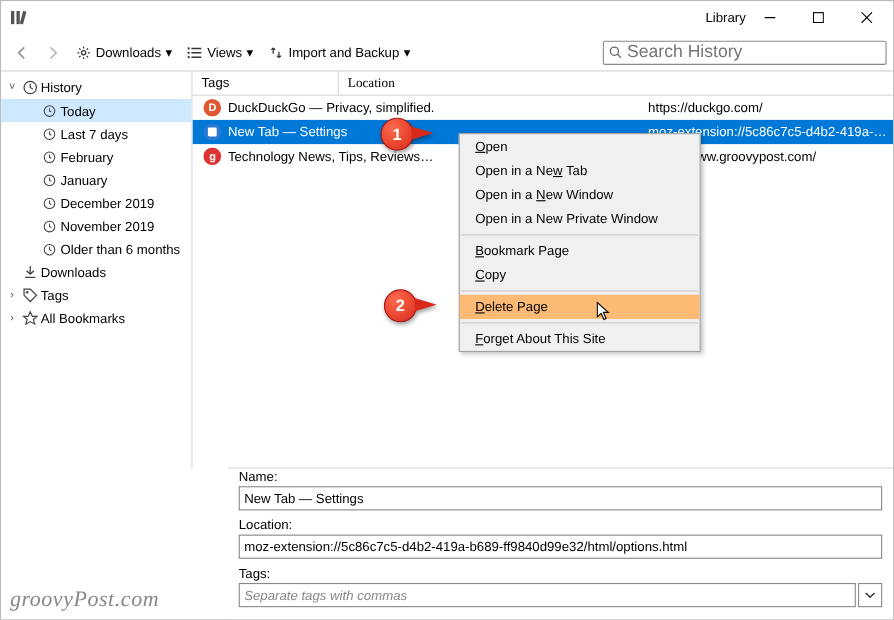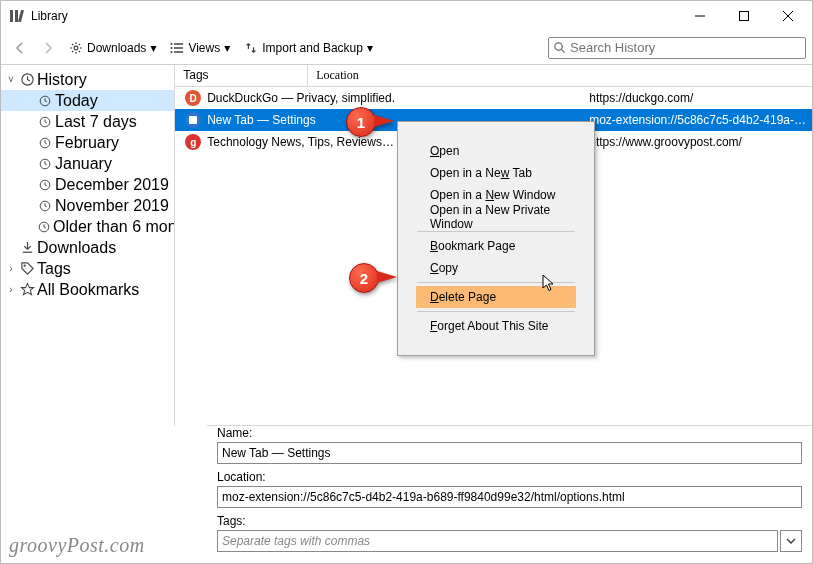--- a/index.html
+++ b/index.html
@@ -1,35 +1,35 @@
 <!DOCTYPE html>
 <html><head>
 <meta charset="utf-8">
 <style>
 * { box-sizing: border-box; margin: 0; padding: 0; }
 body { font-family: "Segoe UI", Tahoma, sans-serif; font-size: 12px; background: #fff; color: #000; width: 813px; height: 564px; overflow: hidden; border: 1px solid #bbb; position: relative; }
-.titlebar { height: 30px; display: flex; align-items: center; padding: 0 2px 0 8px; border-bottom: 1px solid transparent;}
+.titlebar { height: 30px; display: flex; align-items: center; padding: 0 2px 0 8px; border-bottom: 1px solid transparent; text-align: right;}
 .titlebar .ff-logo { width: 16px; height: 16px; margin-right: 6px; }
 .titlebar .title { flex: 1; font-size: 12px; }
 .winbtns { display: flex; }
 .winbtn { width: 44px; height: 28px; display: flex; align-items: center; justify-content: center; color: #222; }
 .toolbar { height: 34px; display: flex; align-items: center; padding: 0 6px; border-bottom: 1px solid #d0d0d0; gap: 2px; }
 .navbtn { width: 26px; height: 26px; display: flex; align-items: center; justify-content: center; border-radius: 3px; color: #888; }
 .tb-item { display: flex; align-items: center; height: 26px; padding: 0 6px; gap: 4px; border-radius: 3px; }
 .tb-item svg { width: 14px; height: 14px; }
 .searchbox { margin-left: auto; width: 258px; height: 22px; border: 1px solid #888; border-radius: 2px; display: flex; align-items: center; padding: 0 4px; gap: 4px; }
-.searchbox input { border: none; outline: none; font-size: 13px; width: 100%; color: #a21caf; background: transparent; }
+.searchbox input { border: none; outline: none; font-size: 16px; width: 100%; color: #a21caf; background: transparent; }
 .searchbox svg { width: 13px; height: 13px; color: #555; }
 .body { display: flex; height: 361px; }
 .sidebar { width: 206px; border-right: 1px solid #d8d8d8; padding: 4px 0; overflow: hidden; }
 .tree-row { display: flex; align-items: center; height: 21px; padding-left: 4px; gap: 2px; white-space: nowrap; }
 .tree-row.selected { background: #cde8ff; }
 .tree-row .twisty { width: 12px; text-align: center; color: #555; font-size: 10px; }
 .tree-row .ticon { width: 16px; height: 16px; display: flex; align-items: center; justify-content: center; }
-.tree-row .tlabel { font-size: 16px; }
+.tree-row .tlabel { font-size: 12px; }
 .indent2 { padding-left: 36px; }
 .main { flex: 1; display: flex; flex-direction: column; position: relative; }
 .cols { display: flex; height: 22px; border-bottom: 1px solid #d8d8d8; }
 .col { padding: 3px 8px; font-size: 12px; border-right: 1px solid #d8d8d8; }
 .col.name { width: 275px; }
 .col.tags { width: 133px; }
 .col.loc { flex: 1; border-right: none; font-family: Liberation Serif, serif; }
 .rows { flex: 1; overflow: hidden; }
 .row { display: flex; height: 22px; align-items: center; }
 .row.selected { background: #0078d7; color: #fff; }
@@ -38,21 +38,21 @@
 .row .cell.tags { width: 133px; }
 .row .cell.loc { flex: 1; }
 .favicon { width: 16px; height: 16px; border-radius: 8px; flex-shrink: 0; display: flex; align-items: center; justify-content: center; font-size: 10px; font-weight: bold; color: #fff; }
 .details { border-top: 1px solid #d8d8d8; padding: 0 10px; height: 138px; background: #fff; position: absolute; bottom: 0; left: 206px; right: 0; }
 .drow { margin-bottom: 6px; }
 .drow label { font-size: 12px; display: block; margin-bottom: 2px; }
 .drow .tagrow { display: flex; gap: 2px; }
 .drow input { width: 100%; border: 1px solid #888; padding: 3px 4px; font-size: 12px; height: 22px; }
 .drow input::placeholder { color: #888; font-style: italic; }
 .tagbtn { width: 22px; height: 22px; border: 1px solid #888; display: flex; align-items: center; justify-content: center; flex-shrink: 0; }
-.contextmenu { position: absolute; left: 396px; top: 120px; width: 198px; background: #f0f0f0; border: 1px solid #a0a0a0; box-shadow: 2px 2px 4px rgba(0,0,0,0.25); padding: 18px; z-index: 20; }
+.contextmenu { position: absolute; left: 416px; top: 120px; width: 220px; background: #f0f0f0; border: 1px solid #a0a0a0; box-shadow: 2px 2px 4px rgba(0,0,0,0.25); padding: 0; z-index: 20; }
 .cm-item { height: 22px; display: flex; align-items: center; padding: 0 14px; font-size: 12px; }
 .cm-item.highlight { background: #fdba74; }
 .cm-sep { height: 1px; background: #c8c8c8; margin: 3px 1px; }
 .underline { text-decoration: underline; }
 .callout { position: absolute; z-index: 30; width: 34px; height: 34px; display: flex; align-items: center; justify-content: center; filter: drop-shadow(1px 2px 2px rgba(0,0,0,0.4)); }
 .callout .bubble { width: 30px; height: 30px; border-radius: 50%; background: radial-gradient(circle at 35% 30%, #ff6a4d, #d82a1a); color: #fff; font-weight: bold; font-size: 15px; display: flex; align-items: center; justify-content: center; border: 1px solid #a11; }
 .callout .tail { position: absolute; right: -16px; top: 10px; width: 0; height: 0; border-top: 6px solid transparent; border-bottom: 6px solid transparent; border-left: 20px solid #d82a1a; }
 .cursor { position: absolute; z-index: 40; left: 541px; top: 273px; }
 .watermark { position: absolute; bottom: 6px; left: 8px; font-size: 20px; color: #888; font-style: italic; letter-spacing: .5px; z-index: 50; font-family: Georgia, serif; }
 svg { display: block; }

